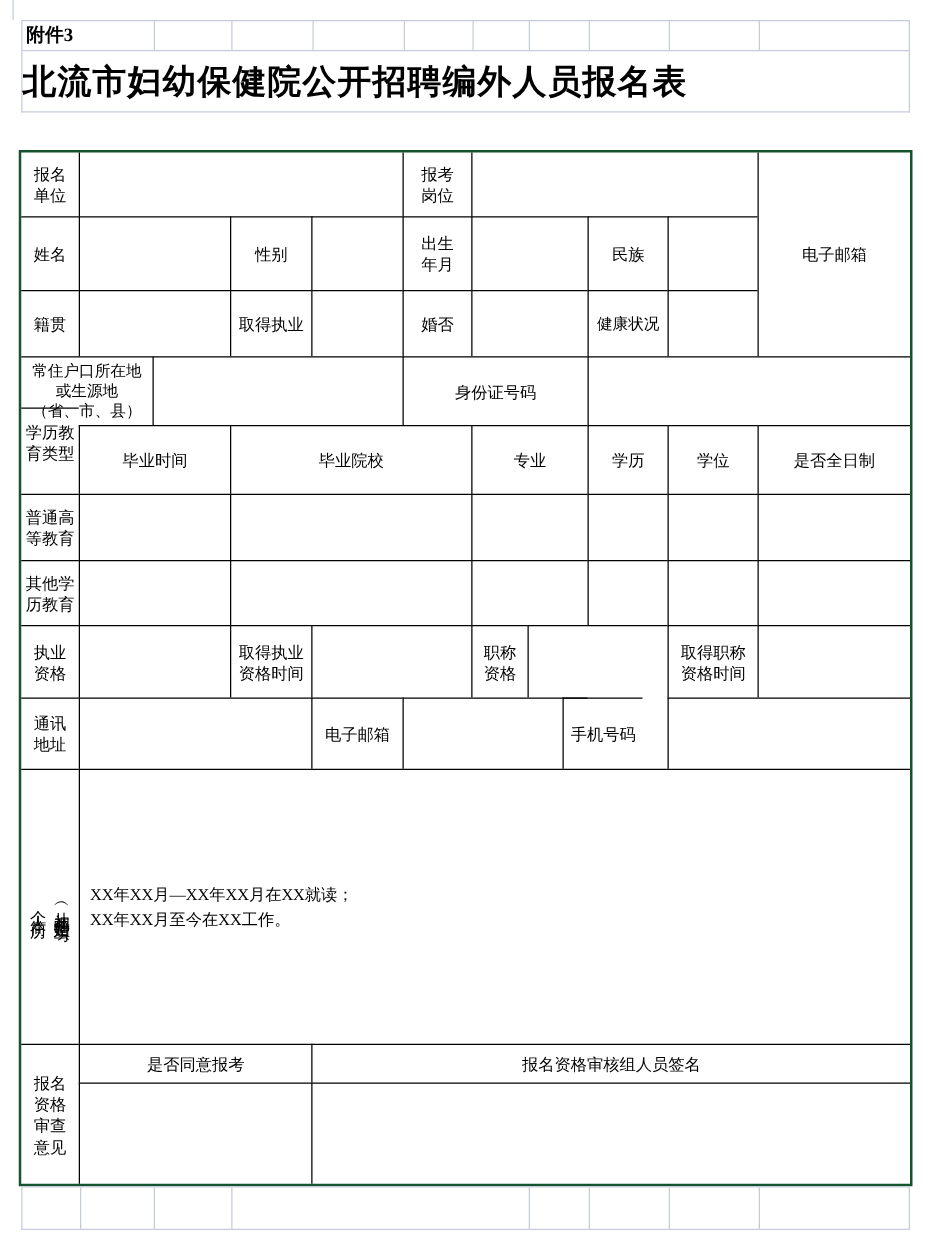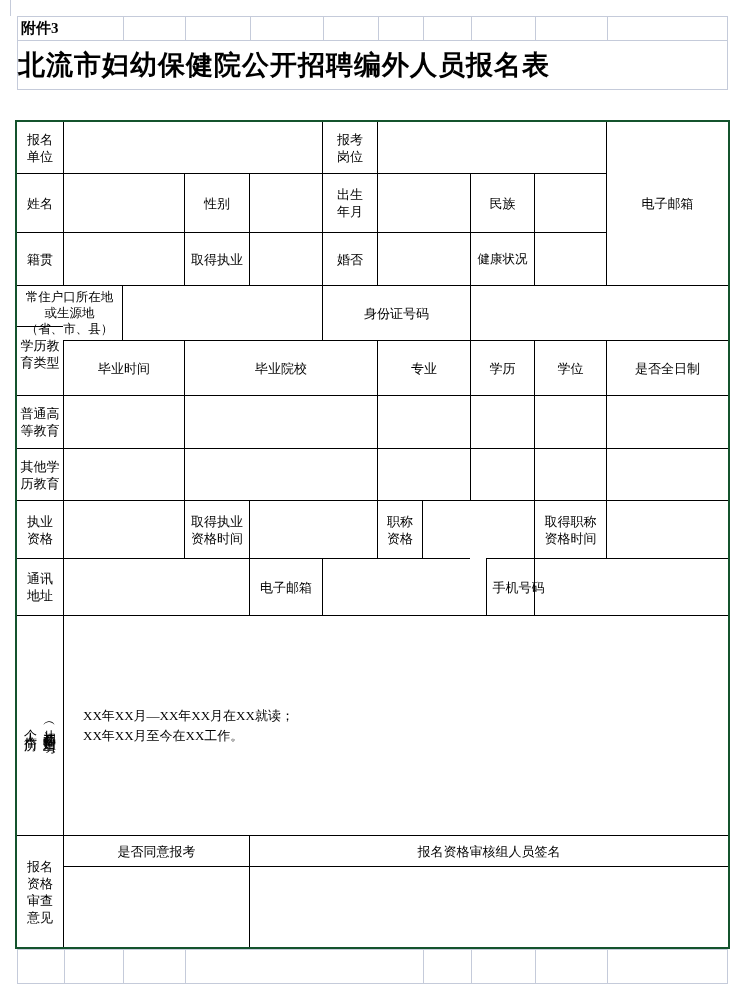--- a/index.html
+++ b/index.html
@@ -25,21 +25,21 @@
   .cell{
     position:absolute;box-sizing:border-box;display:flex;align-items:center;justify-content:center;
     text-align:center;font-size:13px;line-height:17px;white-space:pre-line;overflow:hidden;
   }
   .bt{border-top:1px solid #000;}
   .bl{border-left:1px solid #000;}
   .sm{font-size:12.5px;line-height:16px;}
   #resume-label-cell{flex-direction:row;gap:4px;}
   .vtext{writing-mode:vertical-rl;text-orientation:mixed;font-size:13px;letter-spacing:2px;line-height:15px;}
   .vtext.main{letter-spacing:4px;}
-  #resume-content-cell{justify-content:center;align-items:flex-start;flex-direction:column;text-align:left;padding-left:19px;line-height:20px;}
+  #resume-content-cell{justify-content:center;align-items:flex-start;flex-direction:column;text-align:left;padding-left:8px;line-height:20px;}
   #bottom-gridrow{left:17px;top:949px;width:711px;height:35px;}
   #topleft-sliver{left:10px;top:0;width:1px;height:16px;}
 </style>
 </head>
 <body>
 
 <div id="sheet">
 
   <div class="gline" id="topleft-sliver"></div>
 
@@ -135,21 +135,21 @@
     <div class="cell bl bt" style="left:405px;top:378px;width:112px;height:58px"></div>
     <div class="cell bl bt" style="left:517px;top:378px;width:72px;height:58px">取得职称
 资格时间</div>
     <div class="cell bl bt" style="left:589px;top:378px;width:122px;height:58px"></div>
 
     <div class="cell bt" style="left:0;top:436px;width:46px;height:57px">通讯
 地址</div>
     <div class="cell bl bt" style="left:46px;top:436px;width:186px;height:57px"></div>
     <div class="cell bl bt" style="left:232px;top:436px;width:73px;height:57px">电子邮箱</div>
     <div class="cell bl bt" style="left:305px;top:436px;width:148px;height:57px"></div>
-    <div class="cell bl bt" style="left:469px;top:436px;width:64px;height:57px">手机号码</div>
+    <div class="cell bl bt" style="left:433px;top:436px;width:64px;height:57px">手机号码</div>
     <div class="cell bl bt" style="left:517px;top:436px;width:194px;height:57px"></div>
 
     <div class="cell bt" id="resume-label-cell" style="left:0;top:493px;width:46px;height:220px">
       <span class="vtext main">个人简历</span>
       <span class="vtext">（从初中开始填写）</span>
     </div>
     <div class="cell bl bt" id="resume-content-cell" style="left:46px;top:493px;width:665px;height:220px">XX年XX月—XX年XX月在XX就读；
 XX年XX月至今在XX工作。</div>
 
     <div class="cell bt" style="left:0;top:713px;width:46px;height:112px">报名

